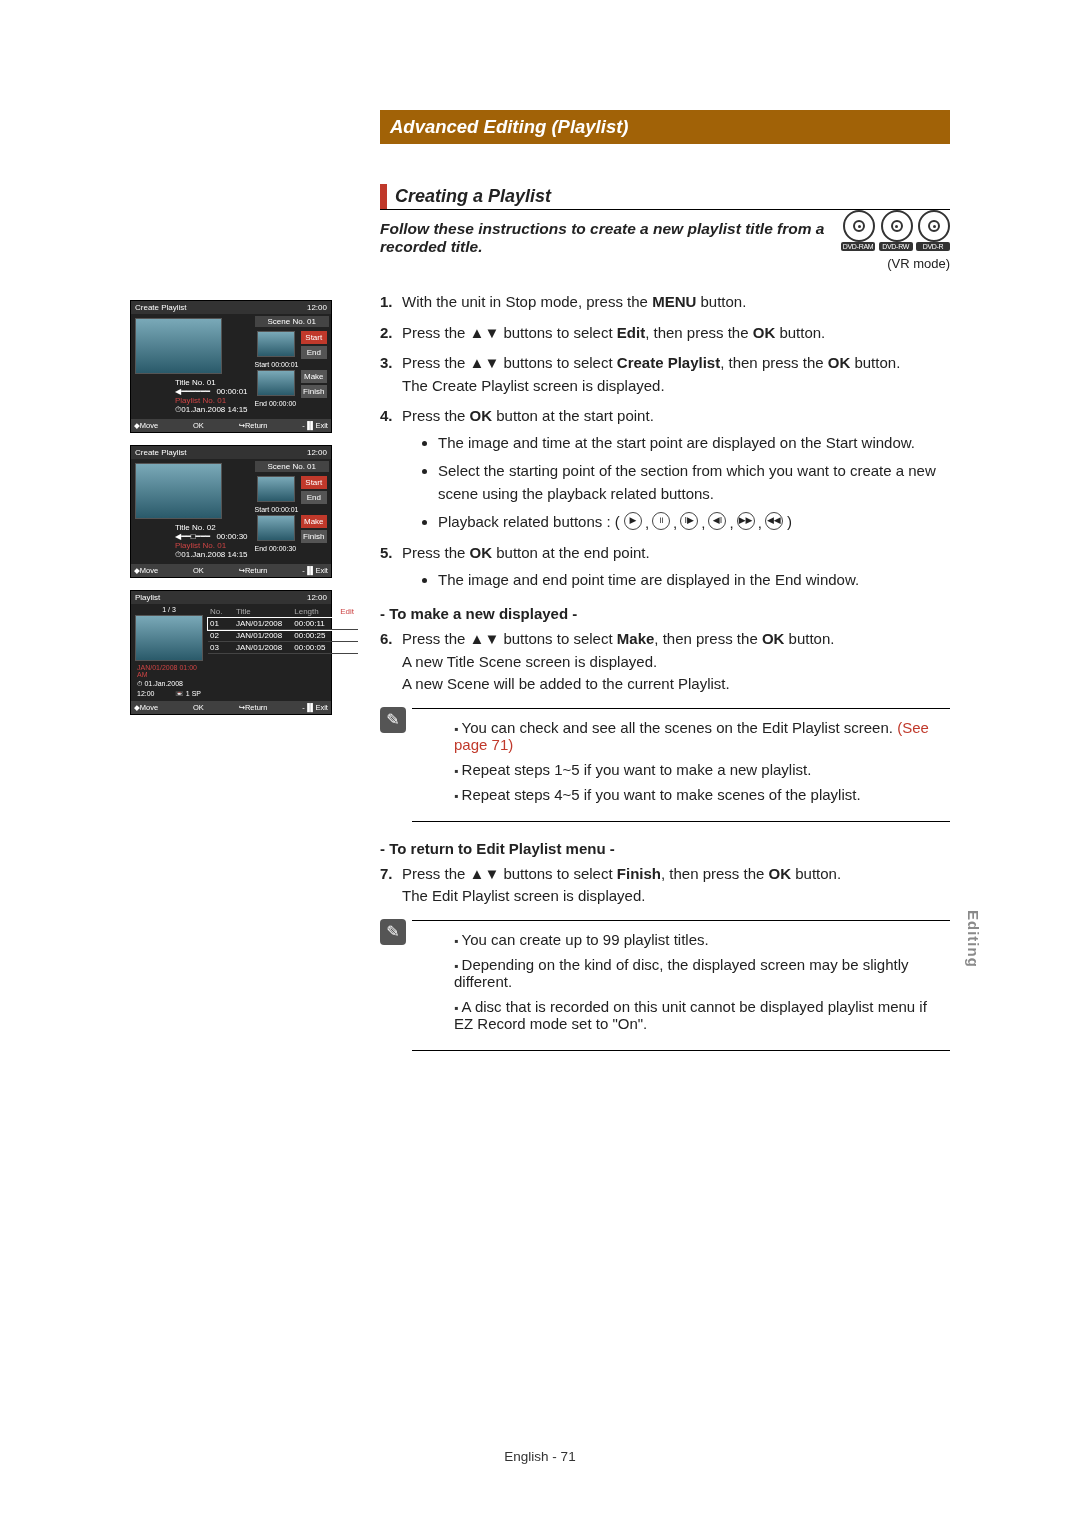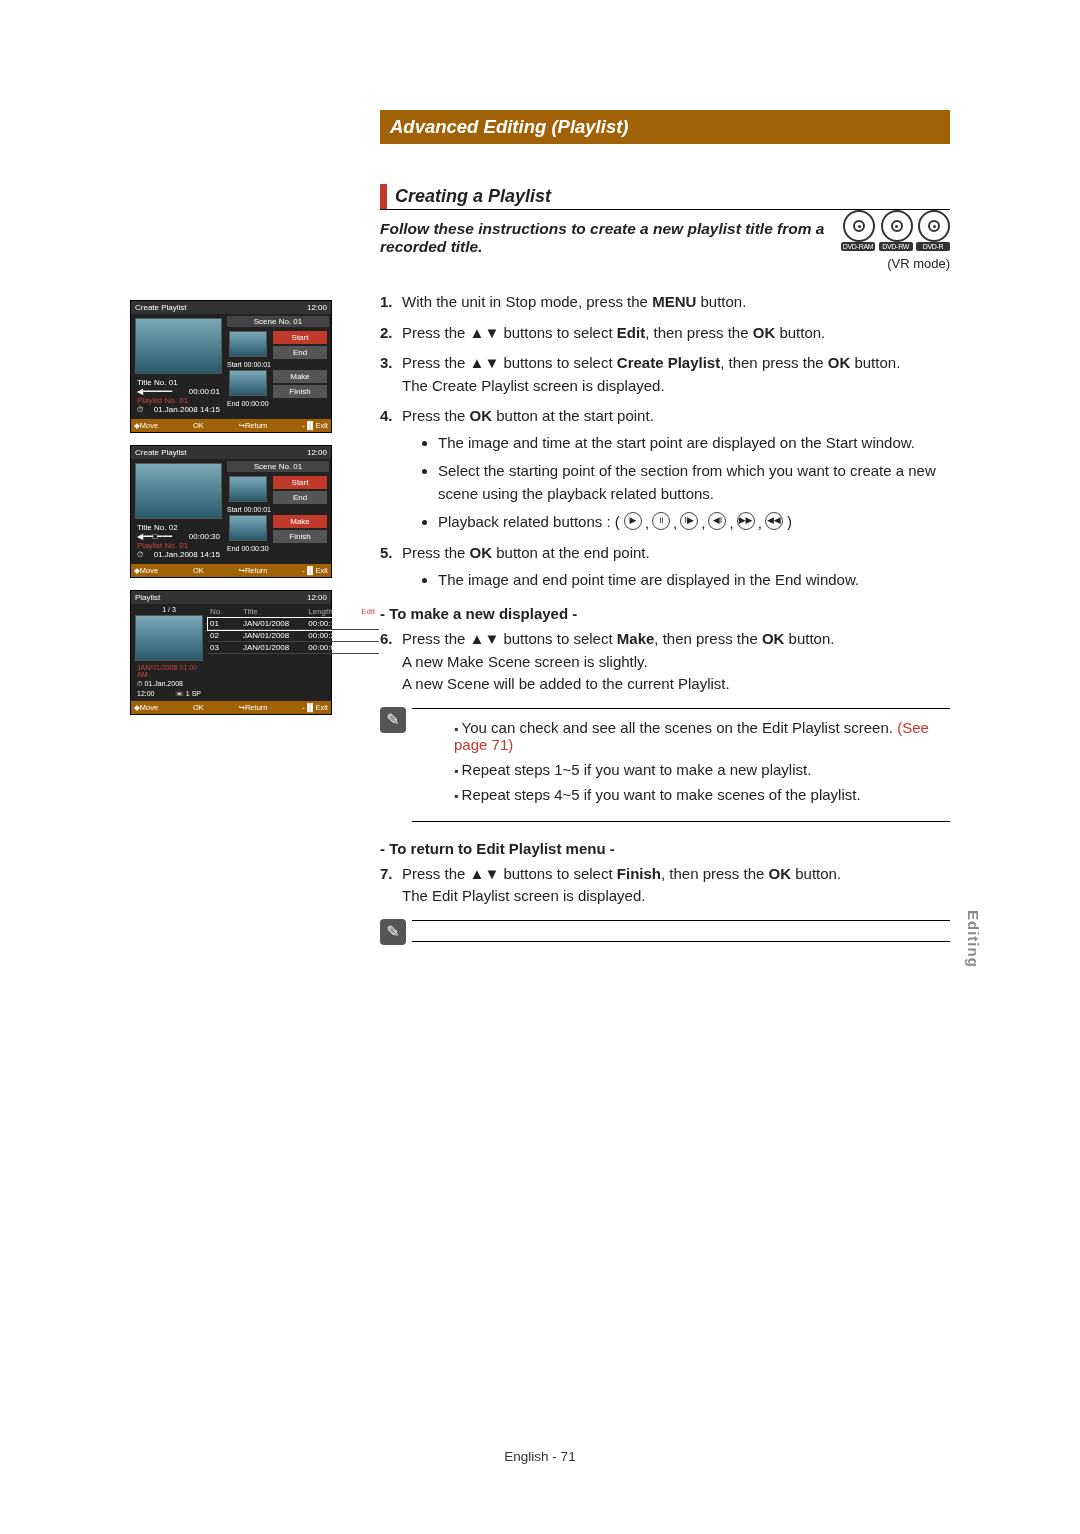--- a/index.html
+++ b/index.html
@@ -163,28 +163,28 @@
     width:85px; height:54px; background:linear-gradient(#7aa9b8,#2a5a6a); border:1px solid #555;
     margin:2px; position:relative;
   }
   .mock .side { flex:1; }
   .mock .scenelabel { background:#444; text-align:center; padding:1px; margin-bottom:2px; }
   .mock .btn {
     margin:2px; padding:2px 0; text-align:center; background:#555; border-radius:0;
   }
   .mock .btn.active { background:#c0392b; color:#fff; }
   .mock .progress { padding:2px 4px; }
-  .mock .prow { display:flex; justify-content:space-between; }
+  .mock .prow { display:flex; justify-content:space-between;margin-left:38px; }
   .mock .pl { color:#c44; }
   .mock .navbar {
-    background:#a16207; padding:2px 3px; display:flex; justify-content:space-between;
+    background:#404040; padding:2px 3px; display:flex; justify-content:space-between;
     font-size:7.5px;
   }
   .mock .list { flex:1; }
-  .mock .lrow { display:flex; gap:19px; padding:1px 2px; border-bottom:1px solid #444;}
+  .mock .lrow { display:flex; gap:12px; padding:1px 2px; border-bottom:1px solid #444;}
   .mock .lrow.hd { color:#aaa; }
   .mock .lrow .ed { color:#c44;}
   .mock .sm { font-size:7px; }
   .mock .tinfo { padding:1px 4px; }
 </style>
 </head>
 <body>
 
 <div class="page">
 
@@ -404,21 +404,21 @@
           <li>The image and end point time are displayed in the End window.</li>
         </ul>
       </li>
     </ol>
 
     <div class="subtitle">- To make a new displayed -</div>
 
     <ol class="steps" start="6" style="counter-reset: step 5; margin-top:4px;">
       <li>
         <span>Press the  ▲▼ buttons to select </span><span class="b">Make</span><span>, then press the </span><span class="b">OK</span><span> button.</span><br>
-        <span>A new Make Scene screen is slightly.</span><br>
+        <span>A new Title Scene screen is displayed.</span><br>
         <span>A new Scene will be added to the current Playlist.</span>
       </li>
     </ol>
 
     <div class="notebox">
       <div class="nicon">✎</div>
       <ul>
         <li><span>You can check and see all the scenes on the Edit Playlist screen. </span><span class="red">(See page 71)</span></li>
         <li>Repeat steps 1~5 if you want to make a new playlist.</li>
         <li>Repeat steps 4~5 if you want to make scenes of the playlist.</li>
@@ -429,20 +429,25 @@
 
     <ol class="steps" start="7" style="counter-reset: step 6; margin-top:4px;">
       <li>
         <span>Press the  ▲▼ buttons to select </span><span class="b">Finish</span><span>, then press the </span><span class="b">OK</span><span> button.</span><br>
         <span>The Edit Playlist screen is displayed.</span>
       </li>
     </ol>
 
     <div class="notebox">
       <div class="nicon">✎</div>
+      <ul>
+        <li>You can create up to 99 playlist titles.</li>
+        <li>Depending on the kind of disc, the displayed screen may be slightly different.</li>
+        <li>A disc that is recorded on this unit cannot be displayed playlist menu if EZ Record mode set to "On".</li>
+      </ul>
     </div>
 
   </div>
 
 </div>
 
 <div class="sidetab">Editing</div>
 <div class="footer">English - 71</div>
 
 </body></html>

